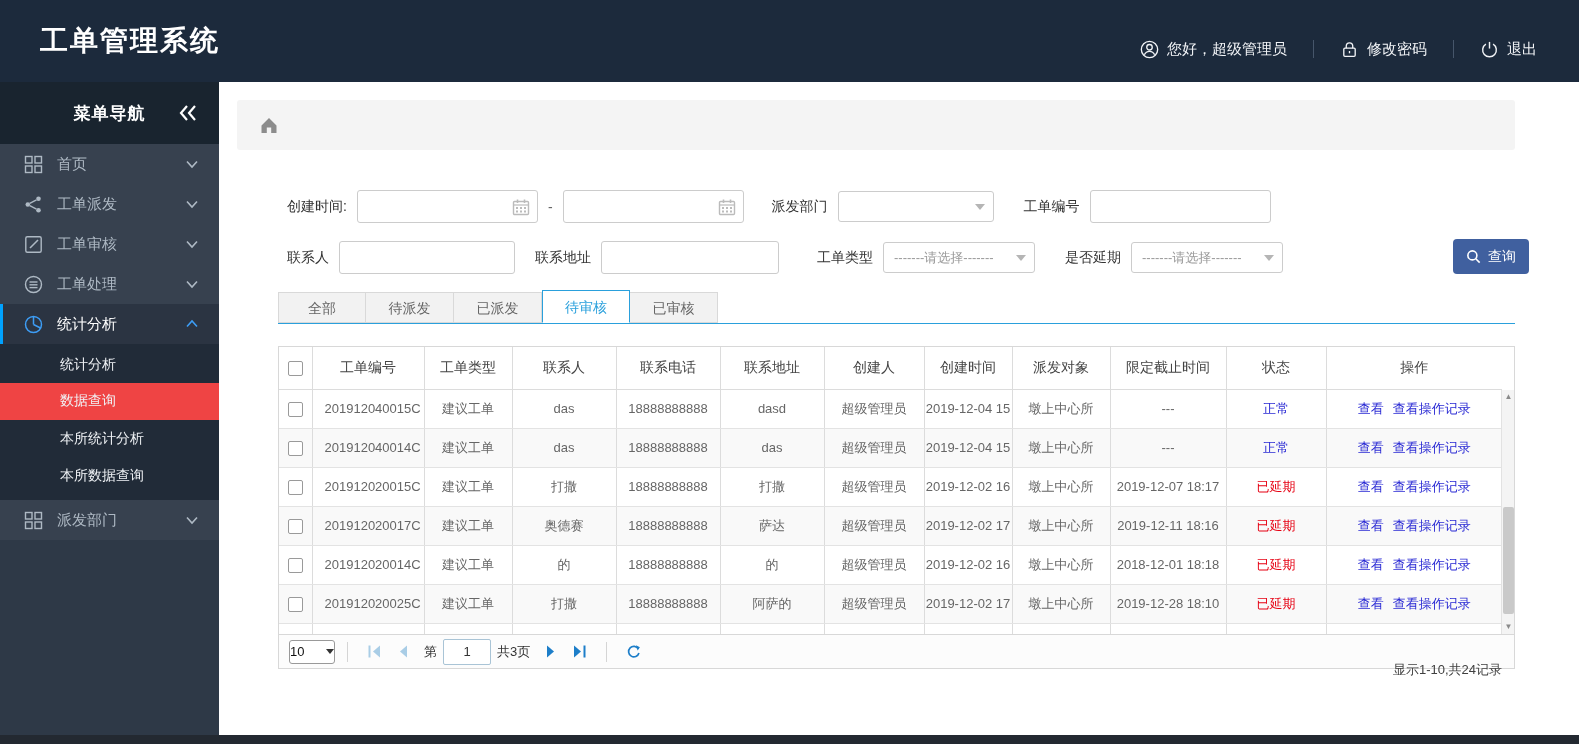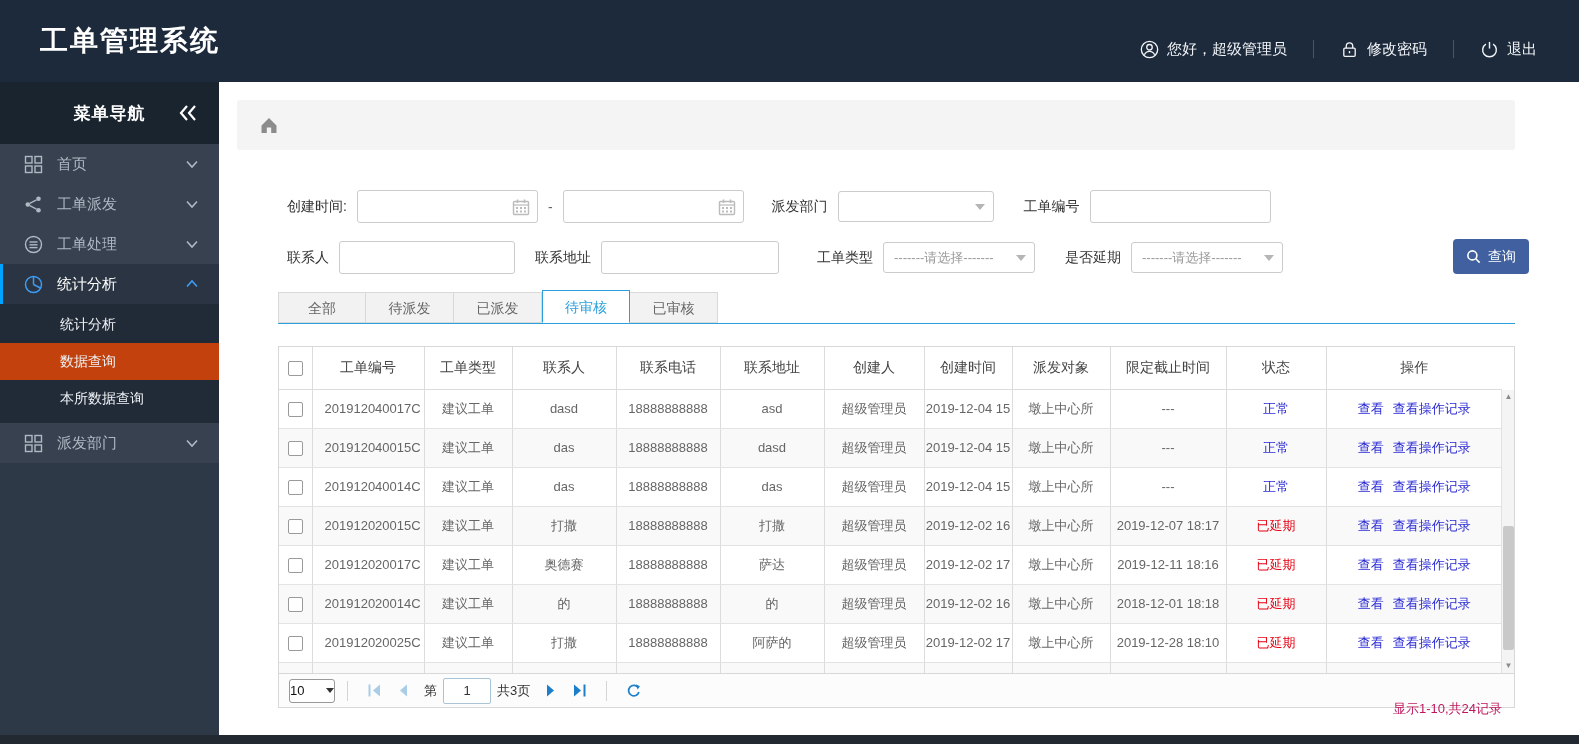--- a/index.html
+++ b/index.html
@@ -23,21 +23,21 @@
   .side-head { height:62px; background:#19242f; color:#fff; display:flex; align-items:center; justify-content:center; position:relative; font-size:17px; font-weight:bold; letter-spacing:1px;font-family:Liberation Mono, monospace; }
   .collapse { position:absolute; right:20px; top:20px; width:22px; height:22px; cursor:pointer; }
   .menu { background:#37414f; }
   .mitem { height:40px; display:flex; align-items:center; padding:0 20px 0 24px; color:#aeb9c4; font-size:15px; cursor:pointer; position:relative; }
   .mitem .micon { width:19px; height:19px; margin-right:14px; flex:none; }
   .mitem .chev { margin-left:auto; width:14px; height:14px; }
   .mitem.active { background:#2b3442; color:#fff; }
   .mitem.active::before { content:""; position:absolute; left:0; top:0; bottom:0; width:3px; background:#00a2ff; }
   .submenu { background:#212b38; padding:2px 0 6px; }
   .sitem { height:37px; line-height:37px; padding-left:60px; color:#f0f3f6; font-size:14px; cursor:pointer; }
-  .sitem.selected { background:#c2410c; }
+  .sitem.selected { background:#ef4444;font-family:Liberation Mono, monospace; }
   .side-fill { flex:1; background:#2e3947; }
 
   
   .breadcrumb { height:50px; background:#f4f4f4; border-radius:3px; display:flex; align-items:center; padding-left:22px; }
   .home-ic { width:20px; height:20px; cursor:pointer; }
 
   
   .filters { padding:40px 0 0 50px; }
   .frow { display:flex; align-items:center; margin-bottom:18px; position:relative; }
   .flabel { font-size:14px; color:#333; margin-right:10px; white-space:nowrap; }
@@ -78,21 +78,21 @@
   .vthumb { position:absolute; left:1px; width:11px; top:48%; height:44%; background:#c9c9c9; border-radius:2px; cursor:pointer; }
 
   
   .pagebar { margin-left:41px; width:1237px; height:34px; border:1px solid #d8d8d8; border-top:none; background:#fcfcfc; display:flex; align-items:center; padding:0 12px 0 10px; }
   .psel { width:46px; height:24px; border:1px solid #999; border-radius:3px; background:#fff; display:flex; align-items:center; justify-content:space-between; padding:0 0; font-size:13px; color:#111; cursor:pointer; }
   .psel .sarrow2 { width:0; height:0; border-left:4px solid transparent; border-right:4px solid transparent; border-top:5px solid #333; }
   .pdiv { width:1px; height:20px; background:#d5d5d5; margin:0 12px; }
   .pico { width:15px; height:15px; margin:0 7px; cursor:pointer; }
   .ptxt { font-size:13px; color:#333; margin:0 6px; }
   .pinput { width:48px; height:26px; border:1px solid #a9c4d6; border-radius:2px; text-align:center; font-size:13px; color:#333; outline:none; font-family:inherit; }
-  .psummary { margin-left:auto; font-size:13px; color:#be185d;margin-top:37px; }
+  .psummary { margin-left:auto; font-size:13px; color:#404040;margin-top:37px; }
 
   .footer-bar { position:absolute; left:0; bottom:0; width:100%; height:9px; background:#232931; }
 </style>
 </head>
 <body>
 
 <div class="topbar">
   <div class="brand">工单管理系统</div>
   <div class="topbar-right">
     <div class="top-item">
@@ -155,20 +155,30 @@
             <line x1="5.8" y1="8.4" x2="12.5" y2="4.8" stroke="#aeb9c4" stroke-width="1.4"></line>
             <line x1="5.8" y1="10.6" x2="12.5" y2="14.2" stroke="#aeb9c4" stroke-width="1.4"></line>
           </svg>
         <span>工单派发</span>
         <svg class="chev" viewBox="0 0 14 14">
             <polyline points="2,4.5 7,10 12,4.5" fill="none" stroke="#aeb9c4" stroke-width="1.6"></polyline>
           </svg>
       </div>
       <div class="mitem">
         <svg class="micon" viewBox="0 0 19 19">
+            <rect x="1.8" y="1.8" width="15.4" height="15.4" rx="1.5" fill="none" stroke="#aeb9c4" stroke-width="1.4"></rect>
+            <line x1="6" y1="13" x2="14" y2="5" stroke="#aeb9c4" stroke-width="1.6"></line>
+          </svg>
+        <span>工单审核</span>
+        <svg class="chev" viewBox="0 0 14 14">
+            <polyline points="2,4.5 7,10 12,4.5" fill="none" stroke="#aeb9c4" stroke-width="1.6"></polyline>
+          </svg>
+      </div>
+      <div class="mitem">
+        <svg class="micon" viewBox="0 0 19 19">
             <circle cx="9.5" cy="9.5" r="8" fill="none" stroke="#aeb9c4" stroke-width="1.4"></circle>
             <line x1="5.5" y1="7" x2="13.5" y2="7" stroke="#aeb9c4" stroke-width="1.4"></line>
             <line x1="5.5" y1="9.8" x2="13.5" y2="9.8" stroke="#aeb9c4" stroke-width="1.4"></line>
             <line x1="5.5" y1="12.6" x2="13.5" y2="12.6" stroke="#aeb9c4" stroke-width="1.4"></line>
           </svg>
         <span>工单处理</span>
         <svg class="chev" viewBox="0 0 14 14">
             <polyline points="2,4.5 7,10 12,4.5" fill="none" stroke="#aeb9c4" stroke-width="1.6"></polyline>
           </svg>
       </div>
@@ -179,20 +189,21 @@
             <line x1="9.5" y1="9.5" x2="16.5" y2="13" stroke="#3d9df5" stroke-width="1.5"></line>
           </svg>
         <span>统计分析</span>
         <svg class="chev" viewBox="0 0 14 14">
             <polyline points="2,9.5 7,4 12,9.5" fill="none" stroke="#3d9df5" stroke-width="1.6"></polyline>
           </svg>
       </div>
       <div class="submenu">
         <div class="sitem">统计分析</div>
         <div class="sitem selected">数据查询</div>
+        <div class="sitem">本所统计分析</div>
         <div class="sitem">本所数据查询</div>
       </div>
       <div class="mitem">
         <svg class="micon" viewBox="0 0 19 19">
             <rect x="1.5" y="1.5" width="6.5" height="6.5" fill="none" stroke="#aeb9c4" stroke-width="1.4"></rect>
             <rect x="11" y="1.5" width="6.5" height="6.5" fill="none" stroke="#aeb9c4" stroke-width="1.4"></rect>
             <rect x="1.5" y="11" width="6.5" height="6.5" fill="none" stroke="#aeb9c4" stroke-width="1.4"></rect>
             <rect x="11" y="11" width="6.5" height="6.5" fill="none" stroke="#aeb9c4" stroke-width="1.4"></rect>
           </svg>
         <span>派发部门</span>
@@ -324,36 +335,20 @@
             <th>联系地址</th>
             <th>创建人</th>
             <th>创建时间</th>
             <th>派发对象</th>
             <th>限定截止时间</th>
             <th>状态</th>
             <th style="border-right:none">操作</th>
           </tr>
         </thead>
         <tbody>
-            <tr class="trow">
-    <td><span class="cb"></span></td>
-    <td class="c-no">201912040017C</td>
-    <td>建议工单</td>
-    <td>dasd</td>
-    <td>18888888888</td>
-    <td>asd</td>
-    <td>超级管理员</td>
-    <td>2019-12-04 15</td>
-    <td>墩上中心所</td>
-    <td>---</td>
-    <td><span class="st-normal">正常</span></td>
-    <td class="c-ops" style="border-right:none">
-      <a>查看</a><a>查看操作记录</a>
-    </td>
-  </tr>
             <tr class="trow">
     <td><span class="cb"></span></td>
     <td class="c-no">201912040015C</td>
     <td>建议工单</td>
     <td>das</td>
     <td>18888888888</td>
     <td>dasd</td>
     <td>超级管理员</td>
     <td>2019-12-04 15</td>
     <td>墩上中心所</td>

